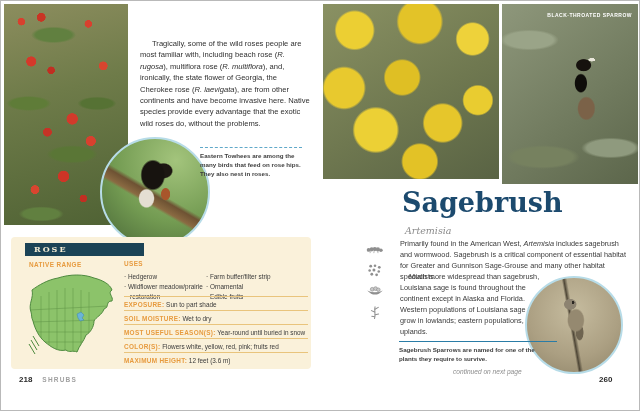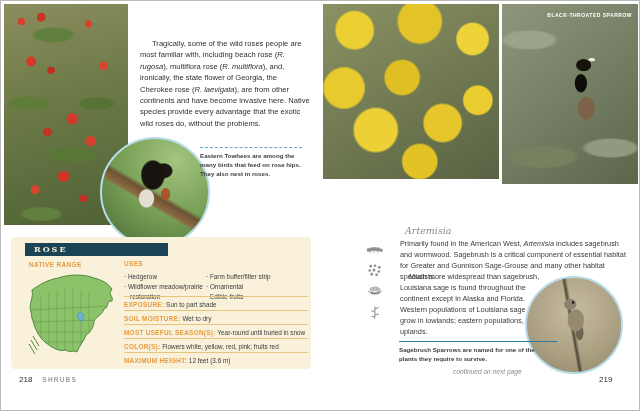--- a/index.html
+++ b/index.html
@@ -72,41 +72,41 @@
       radial-gradient(circle at 50% 35%, #c6bc9f, #ab9f82 60%, #93886c 95%);}
   
   .intro{left:139px;top:37px;width:170px;font-size:7.6px;line-height:1.5;color:#2f2f2f;
     text-indent:12px;margin:0;}
   .cap-rule{border-top:1px dashed #5fa8c9;height:0;}
   .rule-left{left:199px;top:146px;width:102px;}
   .caption{font-size:6.2px;line-height:1.45;color:#3d3d3d;font-weight:bold;margin:0;}
   .caption-towhee{left:199px;top:151px;width:106px;}
   
   .factbox{left:10px;top:236px;width:300px;height:132px;background:#faf1da;border-radius:4px;}
-  .factbox-bar{position:absolute;left:14px;top:6px;width:143px;height:13px;background:#1b4356;
+  .factbox-bar{position:absolute;left:14px;top:6px;width:119px;height:13px;background:#1b4356;
     color:#f3ecd4;font-family:"DejaVu Serif",serif;font-weight:bold;font-size:8px;
     letter-spacing:2px;line-height:13px;padding-left:9px;box-sizing:border-box;}
   .orange-label{color:#e79b3f;font-weight:bold;font-size:6.4px;letter-spacing:0.4px;}
   .native-label{position:absolute;left:18px;top:24px;}
   .map-wrap{position:absolute;left:6px;top:33px;width:104px;height:92px;}
   .uses{position:absolute;left:113px;top:15px;width:184px;}
   .uses-cols{display:flex;margin-top:2px;}
   .uses-col{list-style:none;margin:0;padding:0;font-size:6.4px;line-height:1.55;color:#3a3a3a;}
   .uses-col li{padding-left:6px;text-indent:-6px;}
   .uses-col li::before{content:"·  ";}
   .uses-col.c1{width:82px;}
   .uses-col.c2{width:100px;}
   .facts{position:absolute;left:113px;top:59px;width:184px;}
   .fact-row{border-top:1px solid #e9c47c;padding:3.5px 0 2.5px;font-size:6.4px;color:#3a3a3a;}
   .fact-row .fact-label{color:#e79b3f;font-weight:bold;letter-spacing:0.3px;}
   
   .footer{font-size:8px;color:#2a2a2a;}
   .footer-left{left:18px;top:374px;}
   .footer-right{left:598px;top:374px;}
-  .pagenum{font-weight:normal;text-align:center;}
+  .pagenum{font-weight:bold;text-align:center;}
   .section-label{font-size:6.5px;color:#a0a0a0;letter-spacing:1.2px;margin-left:10px;font-weight:bold;}
   
   .entry-num{left:343px;top:184px;font-size:48px;line-height:1;color:#ccd4da;letter-spacing:-2px;}
   .entry-title{left:401px;top:188px;font-family:"DejaVu Serif",serif;font-weight:bold;
     font-size:27px;color:#1c4a6e;line-height:1;margin:0;}
   .entry-sci{left:404px;top:224px;font-family:"DejaVu Serif",serif;font-style:italic;
     font-size:9.5px;color:#8a8a8a;}
   .icons-col{left:362px;top:241px;display:flex;flex-direction:column;gap:6px;width:24px;align-items:center;}
   .wicon{width:20px;height:15px;}
   .body-text{font-size:7.3px;line-height:1.5;color:#3a3a3a;margin:0;}
@@ -200,20 +200,21 @@
 
   <div class="abs footer footer-left">
     <span class="pagenum">218</span><span class="section-label">SHRUBS</span>
   </div>
 
   <div class="photo photo-flowers"></div>
   <div class="photo photo-sparrowtop">
     <span class="photo-label">BLACK-THROATED SPARROW</span>
   </div>
 
+  <h1 class="abs entry-title">Sagebrush</h1>
   <div class="abs entry-sci">Artemisia</div>
 
   <div class="abs icons-col">
     <svg class="wicon" viewBox="0 0 22 12" fill="#8f8f8f">
       <circle cx="4" cy="6.5" r="2.1"></circle>
         <circle cx="7.4" cy="5.8" r="2.3"></circle>
         <circle cx="10.8" cy="5.5" r="2.3"></circle>
       <circle cx="14.2" cy="5.9" r="2.3"></circle>
         <circle cx="17.5" cy="6.8" r="2"></circle>
       <g stroke="#8f8f8f" stroke-width="0.7">
@@ -250,16 +251,16 @@
   <p class="abs body-text body1"><span>Primarily found in the American West, </span><i>Artemisia</i><span> includes sagebrush and wormwood. Sagebrush is a critical component of essential habitat for Greater and Gunnison Sage-Grouse and many other habitat specialists.</span></p>
   <p class="abs body-text body2">Much more widespread than sagebrush, Louisiana sage is found throughout the continent except in Alaska and Florida. Western populations of Louisiana sage tend to grow in lowlands; eastern populations, in uplands.</p>
 
   <div class="circle-photo circle-sparrow"></div>
 
   <div class="abs rule-right"></div>
   <p class="abs caption caption-sparrow">Sagebrush Sparrows are named for one of the plants they require to survive.</p>
   <div class="abs continued">continued on next page</div>
 
   <div class="abs footer footer-right">
-    <span class="pagenum">219</span>
+    <span class="pagenum">260</span>
   </div>
 
 </div>
 
 </body></html>

